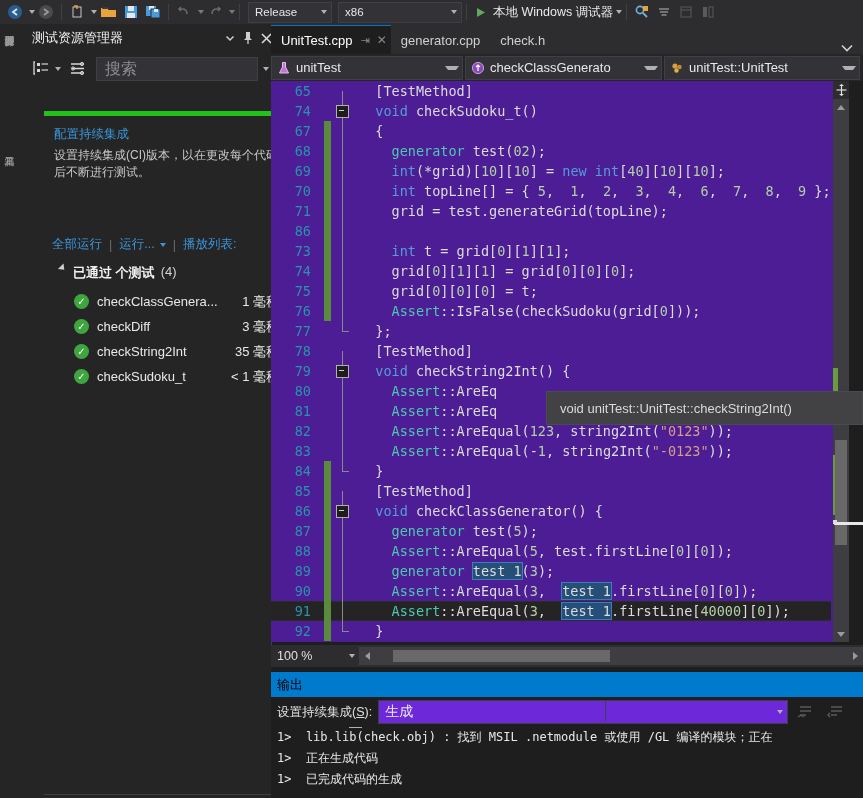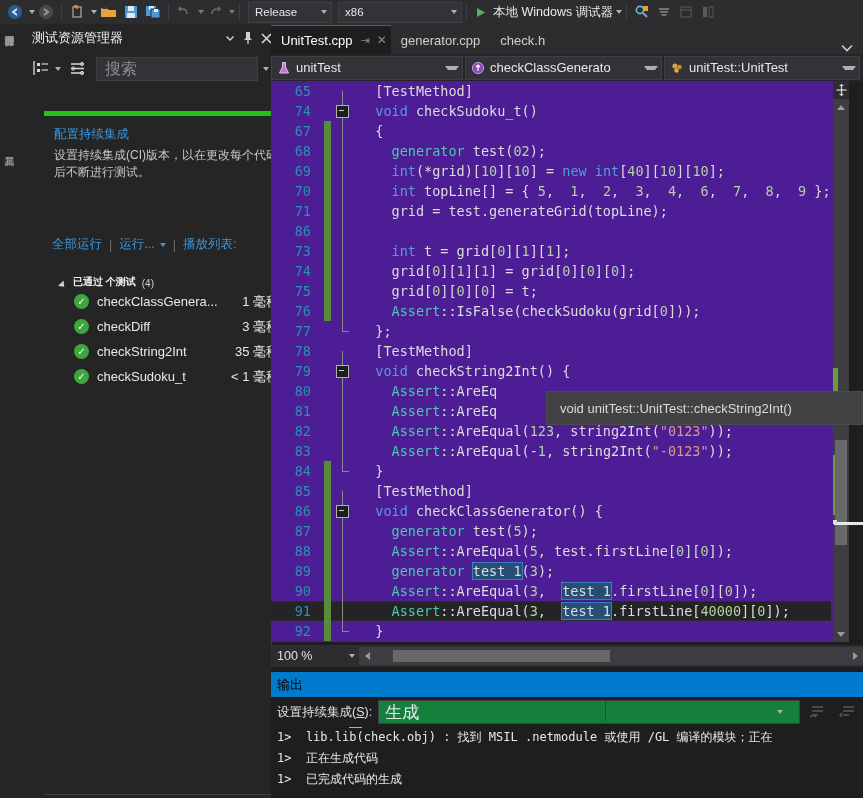--- a/index.html
+++ b/index.html
@@ -44,21 +44,21 @@
   .ci-title{font-size:12.5px;color:#3a96dd;cursor:pointer;}
   .ci-desc{font-size:12px;color:#c8c8c8;line-height:17px;margin-top:4px;}
   .ci-link{font-size:12.5px;color:#3a96dd;margin-top:11px;cursor:pointer;}
   .collapse-up{position:absolute;right:8px;top:6px;color:#cfcfcf;font-size:9px;cursor:pointer;}
 
   #runbar{left:30px;top:212px;width:240px;display:flex;align-items:center;font-size:12.5px;}
   #runbar .lnk{color:#3a96dd;cursor:pointer;}
   #runbar .bar{color:#6d6d6d;margin:0 7px;}
 
   #results{left:22px;top:240px;width:249px;}
-  .res-group{display:flex;align-items:flex-end;height:25px;padding-left:16px;font-size:10px;}
+  .res-group{display:flex;align-items:flex-start;height:25px;padding-left:16px;font-size:13px;}
   .tri{width:0;height:0;border-left:5px solid #d0d0d0;border-top:4px solid transparent;
        border-bottom:4px solid transparent;margin-right:8px;transform:rotate(45deg);cursor:pointer;}
   .grp-pass{font-weight:bold;color:#f1f1f1;}
   .grp-cnt{color:#d4d4d4;margin-left:6px;}
   .res-row{display:flex;align-items:center;height:25px;padding-left:30px;cursor:pointer;}
   .okicon{width:15px;height:15px;border-radius:50%;background:#3fa63f;display:flex;align-items:center;
           justify-content:center;color:#fff;font-size:10px;line-height:1;margin-right:8px;flex:0 0 auto;}
   .res-name{font-size:13px;color:#e8e8e8;flex:1;}
   .res-time{font-size:13px;color:#e8e8e8;padding-right:14px;}
   #sum-div{left:22px;top:770px;width:249px;height:1px;background:#3f3f46;}
@@ -125,22 +125,22 @@
   #hscroll{flex:1;height:18px;background:#3e3e42;display:flex;align-items:center;position:relative;}
   #hthumb{position:absolute;left:18px;top:3px;width:217px;height:12px;background:#686868;}
 
   
   #outwrap{left:271px;top:672px;width:592px;height:126px;background:#1e1e1e;}
   #outhdr{left:0;top:0;width:592px;height:25px;background:#007acc;display:flex;align-items:center;padding-left:6px;}
   #outhdr span{font-size:13px;color:#000000;}
   #outtool{left:0;top:25px;width:592px;height:30px;display:flex;align-items:center;padding-left:6px;background:#1e1e1e;}
   #outtool .lbl{font-size:12.5px;color:#e0e0e0;margin-right:6px;}
   #outtool .lbl u{text-decoration:underline;}
-  #outsel{width:398px;height:22px;background:#15803d;border:1px solid #3f3f46;display:flex;align-items:center;
-          padding:0 16px 0 6px;font-size:17px;color:#e8e8e8;cursor:pointer;}
+  #outsel{width:398px;height:22px;background:#6d28d9;border:1px solid #3f3f46;display:flex;align-items:center;
+          padding:0 4px 0 6px;font-size:14px;color:#e8e8e8;cursor:pointer;}
   #outsel .caret{margin-left:auto;}
   .out-icn{width:24px;height:22px;display:flex;align-items:center;justify-content:center;margin-left:6px;}
   #outsep{left:334px;top:29px;width:1px;height:20px;background:#3f3f46;}
   #outbody{left:0;top:55px;width:592px;height:71px;overflow:hidden;padding-left:6px;box-sizing:border-box;}
   .outline-row{font-family:"DejaVu Sans Mono","Liberation Mono",monospace;font-size:12px;line-height:21px;
                color:#e8e8e8;white-space:pre;}
   #outtopline{left:271px;top:667px;width:592px;height:5px;background:#1e1e1e;}
   #outdash{left:349px;top:727px;width:13px;height:1px;background:#b0b0b0;}
 
   

